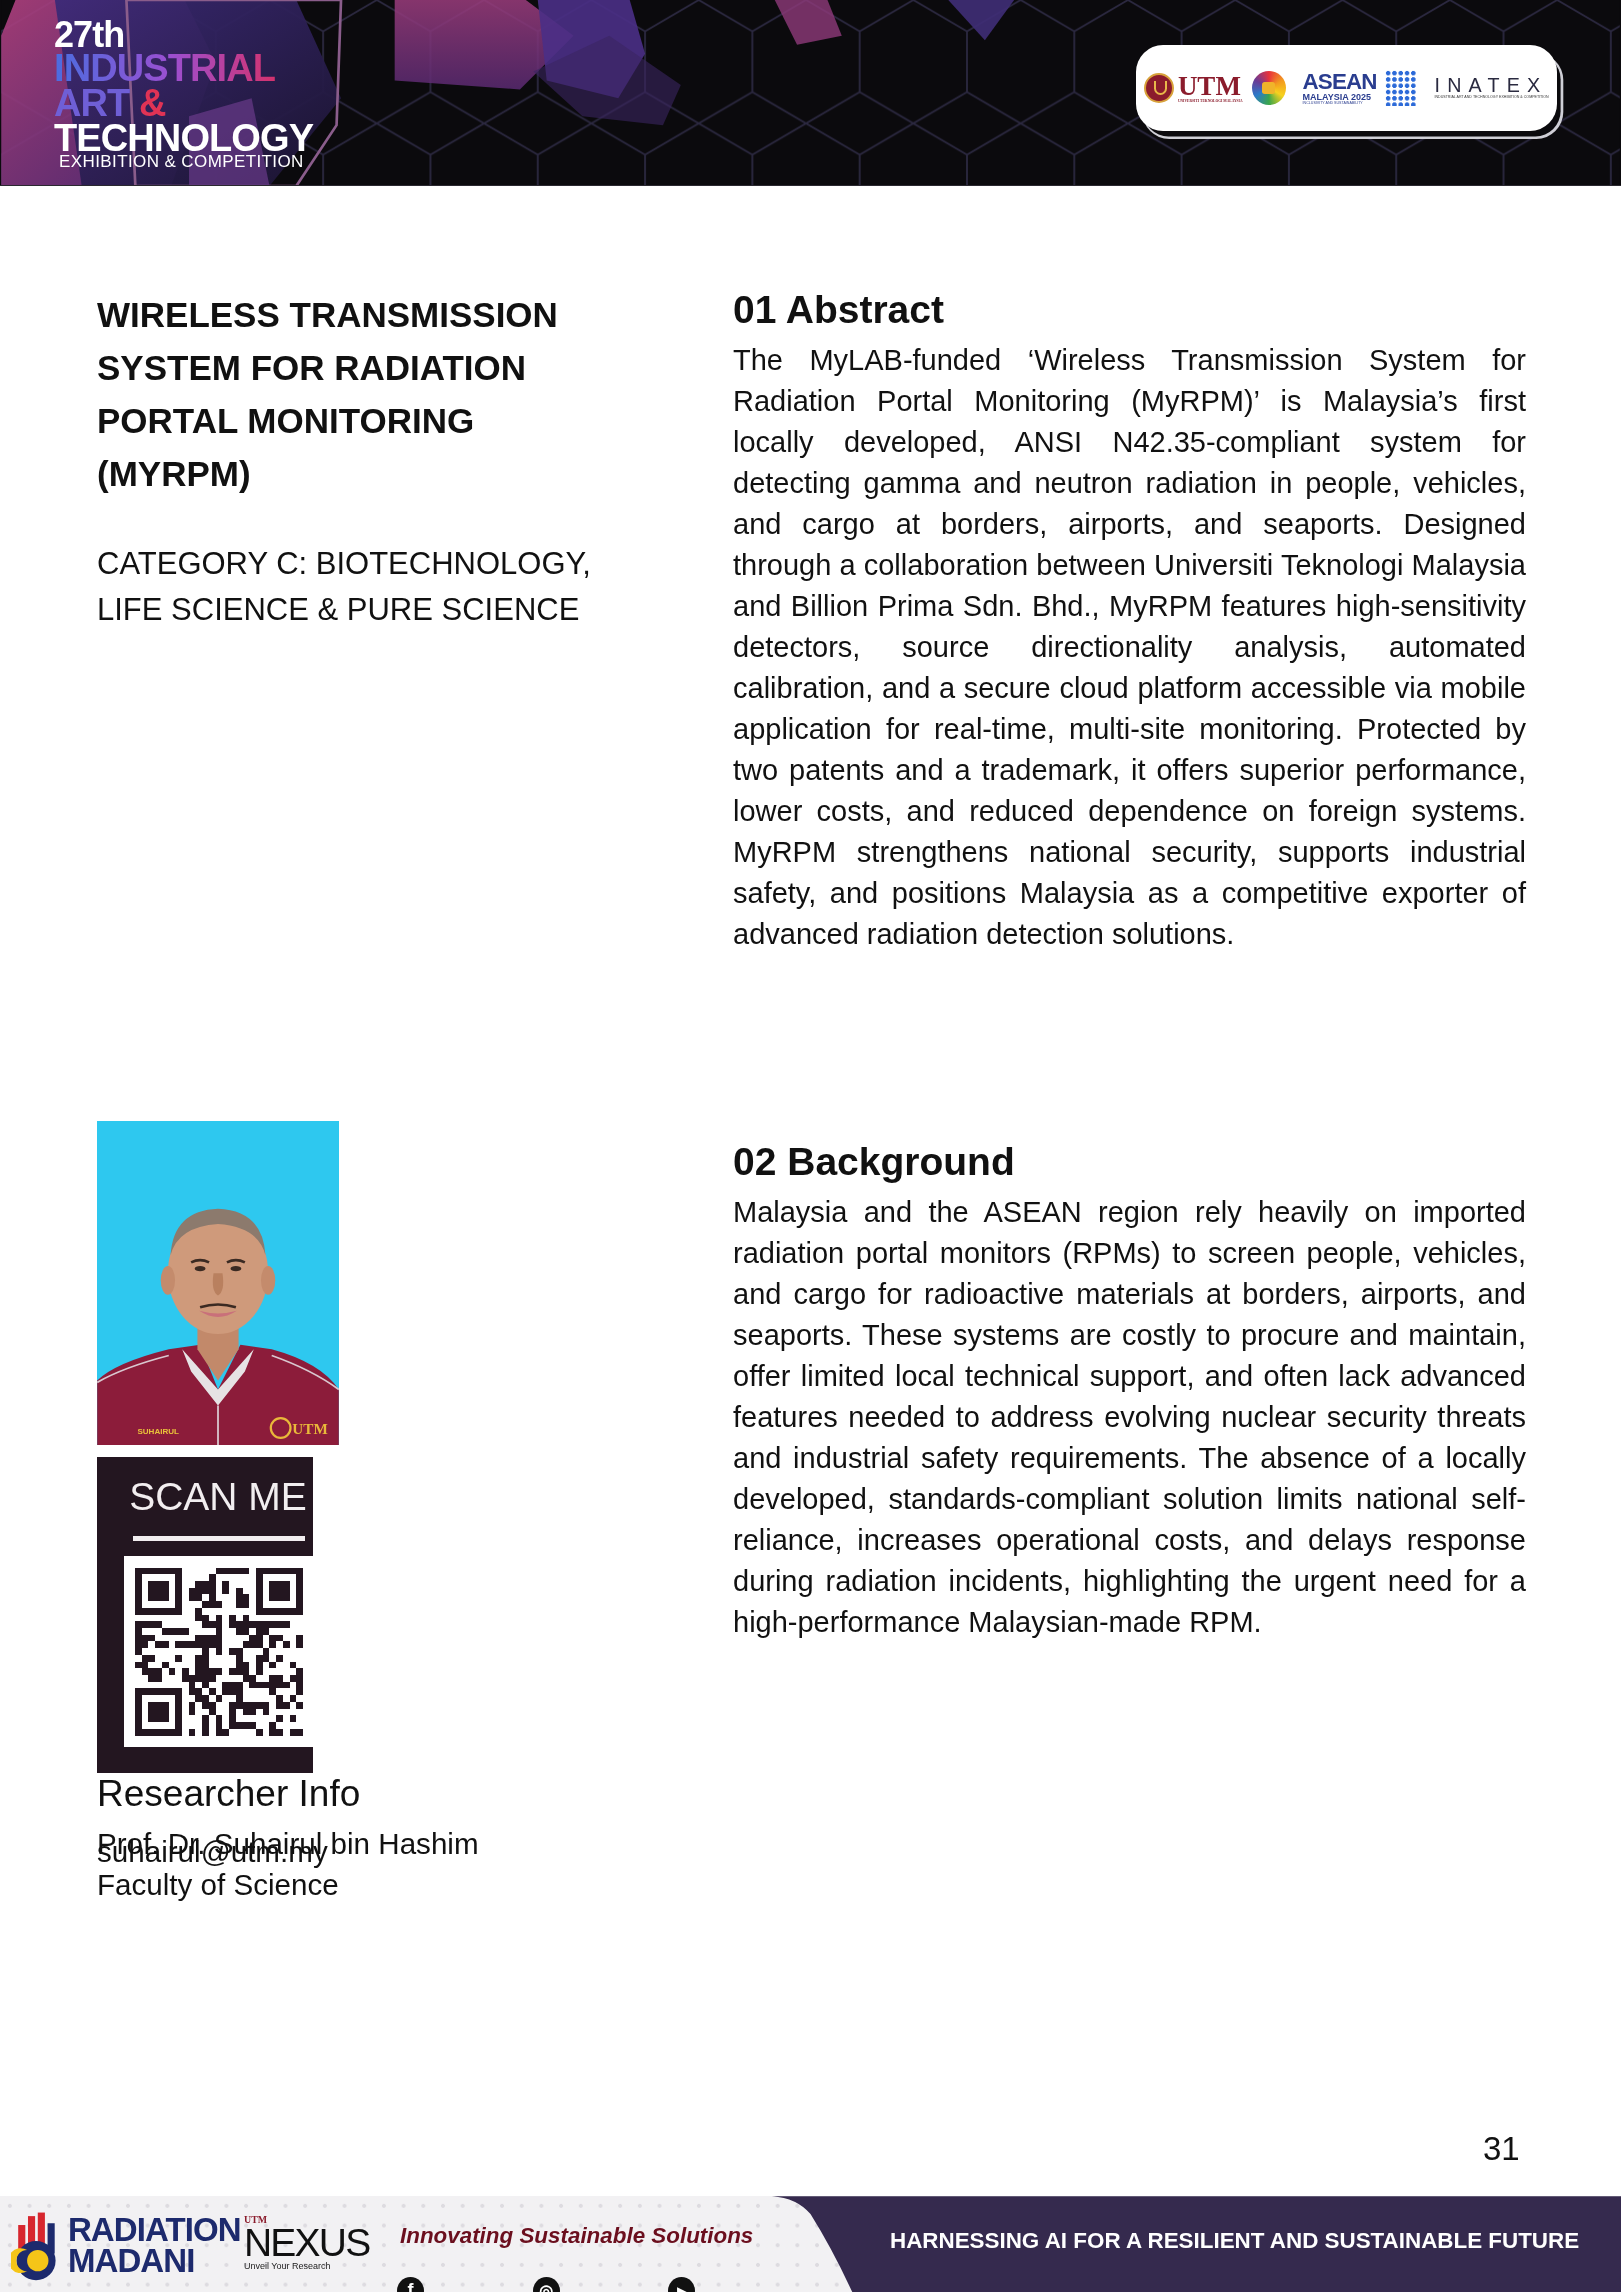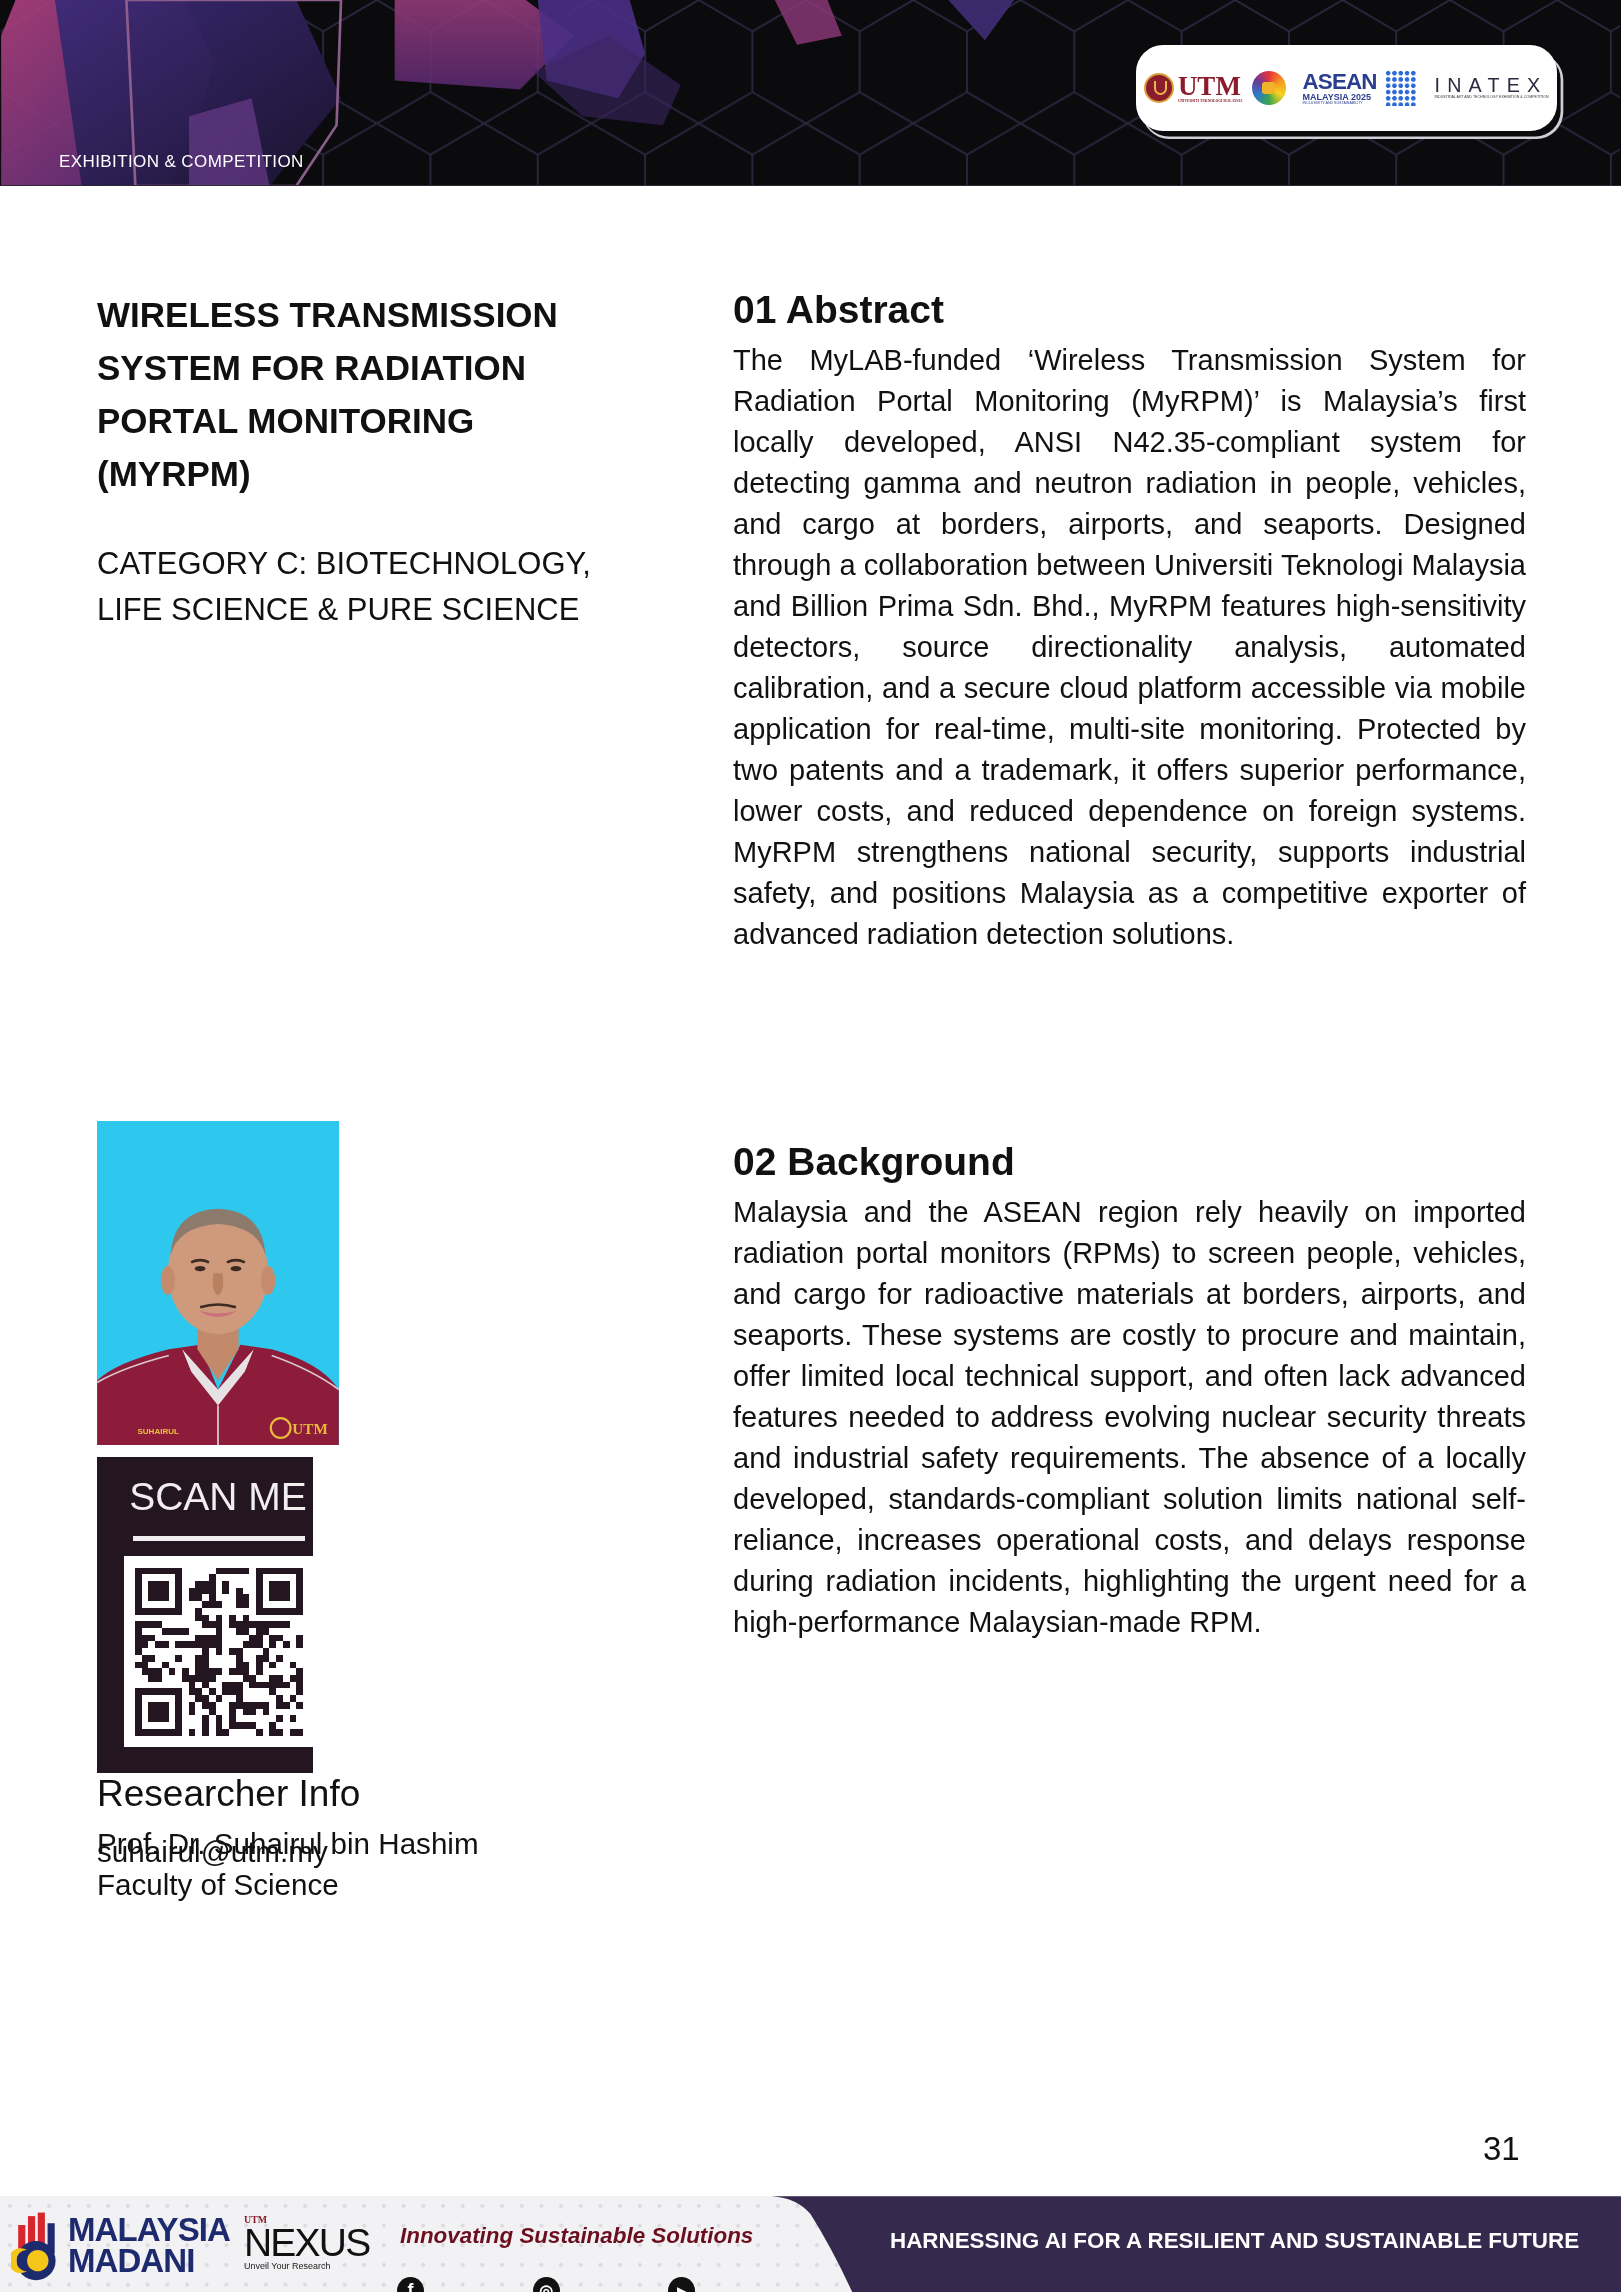--- a/index.html
+++ b/index.html
@@ -115,20 +115,26 @@
     <polygon points="60,0 330,0 380,110 300,208 90,208" fill="url(#hg2)" opacity="0.95"></polygon>
     <polygon points="140,0 380,0 375,140 330,208 150,208" fill="none" stroke="#8a5d8b" stroke-width="3"></polygon>
     <polygon points="440,-20 560,-20 640,40 580,100 440,90" fill="url(#hg3)" opacity="0.85"></polygon>
     <polygon points="600,0 700,-10 720,60 690,110 610,90" fill="#4a2f86" opacity="0.9"></polygon>
     <polygon points="595,80 680,40 760,95 740,140 650,130" fill="#3a2460" opacity="0.6"></polygon>
     <polygon points="210,130 280,110 300,208 210,208" fill="#6a3a8a" opacity="0.7"></polygon>
     <polygon points="860,-10 920,-10 940,40 890,50" fill="#8e3a7a" opacity="0.8"></polygon>
     <polygon points="1050,-10 1140,-10 1100,45" fill="#3f2e77" opacity="0.9"></polygon>
   </svg>
 
+  <div class="event-title">
+    <span class="ord">27th</span>
+    <span class="l1">INDUSTRIAL</span>
+    <span class="l2"><span class="a">ART</span> <span class="amp">&amp;</span></span>
+    <span class="l3">TECHNOLOGY</span>
+  </div>
   <div class="event-sub">EXHIBITION &amp; COMPETITION</div>
 
   <div class="logo-pill">
     <div class="lg-utm">
       <span class="seal"></span>
       <span class="txt"><span>UTM</span><span class="tiny">UNIVERSITI TEKNOLOGI MALAYSIA</span></span>
     </div>
     <div class="lg-asean">
       <span class="swirl"></span>
       <span class="words">
@@ -434,21 +440,21 @@
         <rect x="8" y="18" width="8" height="36" fill="#d7262e"></rect>
         <rect x="19" y="8" width="8" height="42" fill="#d7262e"></rect>
         <rect x="30" y="4" width="8" height="44" fill="#d7262e"></rect>
         <rect x="41" y="16" width="8" height="34" fill="#1d2a6d"></rect>
         <circle cx="28" cy="58" r="22" fill="#1d2a6d"></circle>
         <circle cx="30" cy="58" r="12" fill="#f5c518"></circle>
         <path d="M18 46 A14 14 0 1 0 18 70 A11 11 0 1 1 18 46 Z" fill="#f5c518"></path>
       </svg>
     </div>
     <div class="words">
-      <div>MALAYSIA</div>
+      <div>RADIATION</div>
       <div>MADANI</div>
     </div>
   </div>
 
   <div class="nexus">
     <div class="utm">UTM</div>
     <div class="nx">NEXUS</div>
     <div class="sub">Unveil Your Research</div>
   </div>
 

